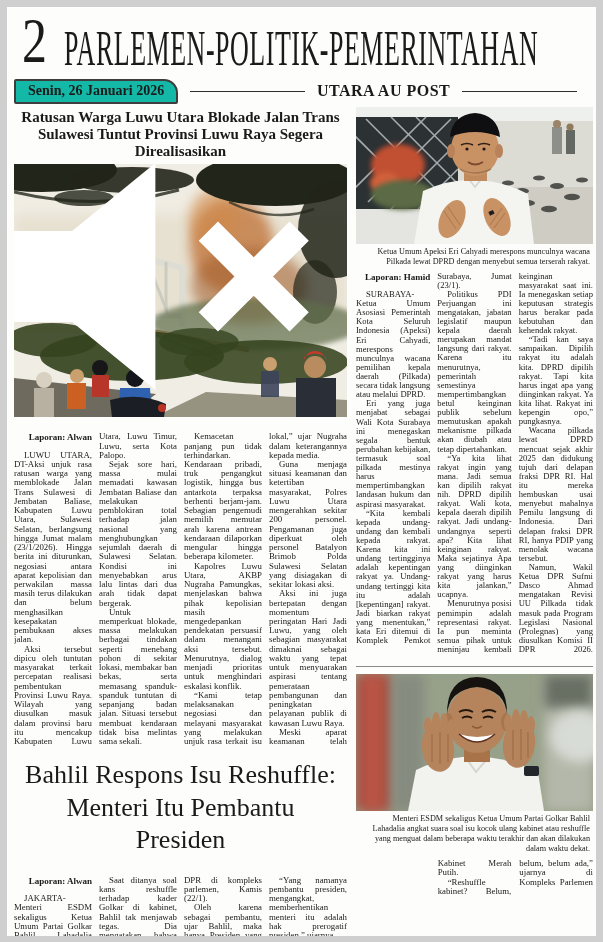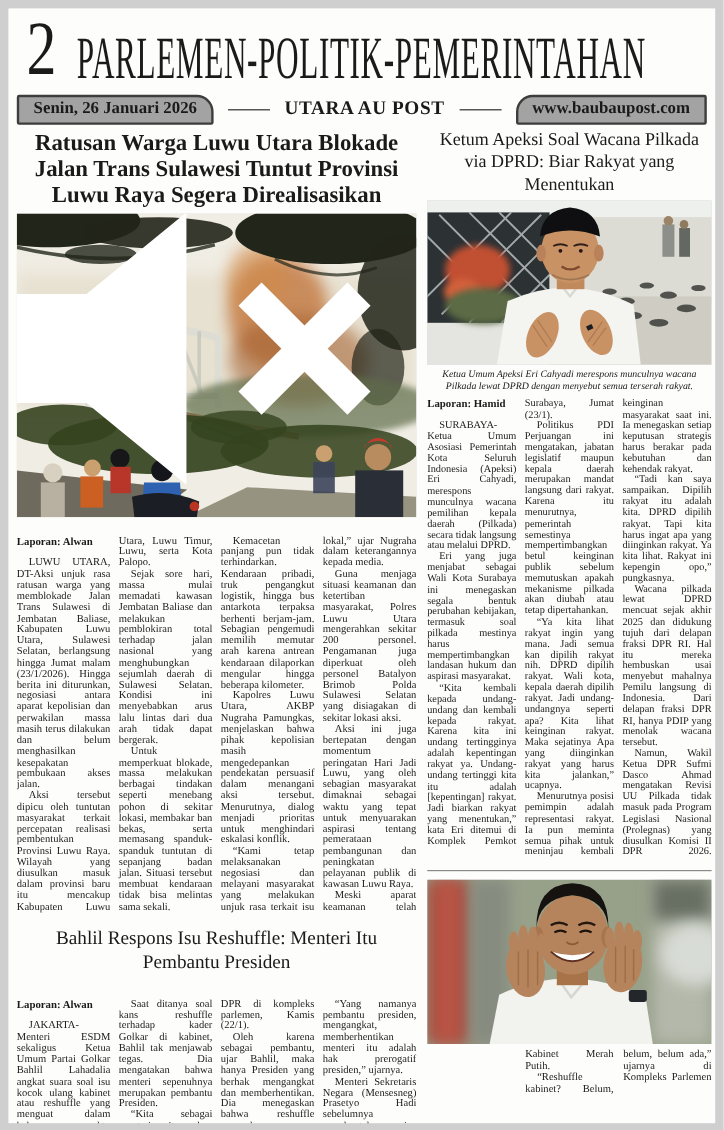--- a/index.html
+++ b/index.html
@@ -5,70 +5,69 @@
   * { box-sizing: border-box; margin: 0; padding: 0; }
   html,body { width:603px; height:942px; }
   body { background:#cfcfcf; font-family:"Liberation Serif","DejaVu Serif",serif; color:#1a1a1a; position:relative; }
   .page { position:absolute; left:7px; top:7px; width:589px; height:929px; background:#fdfdfc; overflow:hidden; padding:0 5px; }
 
   
   .hdr-top { display:flex; align-items:flex-end; padding:2px 4px 0 10px; height:64px; }
   .page-num { font-size:64px; line-height:.92; display:inline-block; transform:scaleX(.78); transform-origin:left bottom; }
   .section-title { font-size:50px; line-height:.9; white-space:nowrap; display:inline-block; transform:scaleX(.52); transform-origin:left bottom; margin-left:10px; letter-spacing:1px; }
   .hdr-band { display:flex; align-items:center; margin:7px 2px 0 2px; height:26px; }
-  .tab { border:2px solid #3d3d3d; font-weight:bold; font-size:14px; padding:2px 12px 3px; background:#a3a3a3; white-space:nowrap; }
+  .tab { border:2px solid #3d3d3d; font-weight:bold; font-size:14px; padding:2px 12px 3px; background:#14b8a6; white-space:nowrap; }
   .tab-date { border-radius:2px 14px 2px 2px; }
   .tab-site { border-radius:14px 2px 2px 2px; }
   .band-rule { flex:1; border-top:1.6px solid #2e2e2e; margin:0 12px; }
   .masthead { font-weight:bold; font-size:16px; letter-spacing:.5px; white-space:nowrap; }
 
   
   .main { display:flex; gap:9px; padding:3px 2px 0 2px; }
   .colL { width:333px; flex:none; }
   .colR { width:237px; flex:none; }
 
-  h2.head-bold { font-size:19px; line-height:1.14; text-align:center; font-weight:bold; margin:2px 2px 4px; }
+  h2.head-bold { font-size:15px; line-height:1.14; text-align:center; font-weight:bold; margin:2px 2px 4px; }
   h2.head-light { font-size:15px; line-height:1.22; text-align:center; font-weight:normal; margin:1px 0 4px; }
-  h2.head-light-big { font-size:16px; line-height:1.25; text-align:center; font-weight:normal; margin:7px 6px 19px; }
+  h2.head-light-big { font-size:26px; line-height:1.25; text-align:center; font-weight:normal; margin:7px 6px 19px; }
 
   .img-frame { position:relative; overflow:hidden; background:#ddd; }
   .img-a1 { width:333px; height:253px; }
   .img-a2 { width:237px; height:137px; }
   .img-a3 { width:237px; height:137px; }
   .img-frame svg { display:block; width:100%; height:100%; }
   .mute { position:absolute; right:10px; bottom:14px; width:22px; height:15px; }
 
   .body-cols { text-align:justify; margin-top:15px; overflow:hidden; }
   .body-cols p { text-indent:10px; }
   .a1-body { column-count:4; column-gap:7px; height:320px; font-size:8.8px; line-height:1.05; column-fill:auto; }
   .a2-body { column-count:3; column-gap:7px; height:387px; font-size:8.6px; line-height:1.06; column-fill:auto; margin-top:4px; }
   .a3-body { column-count:4; column-gap:7px; height:140px; font-size:8.8px; line-height:1.05; column-fill:auto; }
   .a3-cont { column-count:3; column-gap:8px; height:40px; font-size:8.8px; line-height:1.08; column-fill:auto; margin-top:4px; }
   .a3-cont p:first-child { text-indent:0;margin-top:44px; }
 
-  .byline { font-weight:bold; text-align:left; text-indent:0 !important; font-size:9px; margin:1px 0 8px; }
-
-  .caption { font-style:italic; font-size:8.2px; line-height:1.25; text-align:center; margin:3px 3px 2px; }
+  .byline { font-weight:bold; text-align:right; text-indent:0 !important; font-size:9px; margin:1px 0 8px; }
+
+  .caption { font-size:8.2px; line-height:1.25; text-align:right; margin:3px 3px 2px; }
   .divider { border-top:1.2px solid #8a8a8a; margin:7px 0 7px; }
 </style>
 </head>
 <body>
 
 <div class="page">
 
   <div class="hdr-top">
     <span class="page-num">2</span>
     <span class="section-title">PARLEMEN-POLITIK-PEMERINTAHAN</span>
   </div>
   <div class="hdr-band">
     <span class="tab tab-date">Senin, 26 Januari 2026</span>
     <span class="band-rule"></span>
     <span class="masthead">UTARA AU POST</span>
     <span class="band-rule"></span>
-    <span class="tab tab-site">www.baubaupost.com</span>
   </div>
 
   <div class="main">
 
     <div class="colL">
 
       <article>
         <h2 class="head-bold">Ratusan Warga Luwu Utara Blokade Jalan Trans Sulawesi Tuntut Provinsi Luwu Raya Segera Direalisasikan</h2>
 
         <div class="img-frame img-a1">
@@ -156,21 +155,20 @@
         <div class="body-cols a3-body">
           <p class="byline">Laporan: Alwan</p>
           <span><p>JAKARTA-Menteri ESDM sekaligus Ketua Umum Partai Golkar Bahlil Lahadalia angkat suara soal isu kocok ulang kabinet atau reshuffle yang menguat dalam beberapa waktu terakhir dan akan dilakukan dalam waktu dekat.</p><p>Saat ditanya soal kans reshuffle terhadap kader Golkar di kabinet, Bahlil tak menjawab tegas. Dia mengatakan bahwa menteri sepenuhnya merupakan pembantu Presiden.</p><p>“Kita sebagai menteri itu kan pembantu presiden,” kata Bahlil usai rapat dengan Komisi XII DPR di kompleks parlemen, Kamis (22/1).</p><p>Oleh karena sebagai pembantu, ujar Bahlil, maka hanya Presiden yang berhak mengangkat dan memberhentikan. Dia menegaskan bahwa reshuffle sepenuhnya merupakan hak prerogatif presiden.</p><p>“Yang namanya pembantu presiden, mengangkat, memberhentikan menteri itu adalah hak prerogatif presiden,” ujarnya.</p><p>Menteri Sekretaris Negara (Mensesneg) Prasetyo Hadi sebelumnya membantah isu reshuffle dalam waktu dekat.</p></span>
         </div>
       </article>
     </div>
 
     <div class="colR">
 
       <article>
-        <h2 class="head-light">Ketum Apeksi Soal Wacana Pilkada via DPRD: Biar Rakyat yang Menentukan</h2>
 
         <div class="img-frame img-a2">
           <svg viewBox="0 0 237 137" preserveAspectRatio="none">
             <rect width="237" height="137" fill="#e4e5e1"></rect>
             <rect width="237" height="14" fill="#eef0ee"></rect>
 
             <rect x="0" y="10" width="102" height="92" fill="#2c3134"></rect>
             <g stroke="#b9c0c2" stroke-width="1.6" opacity=".85">
               <path d="M-10,20 L70,100 M10,12 L95,97 M35,10 L102,77 M60,10 L102,52"></path>
               <path d="M70,10 L-10,90 M95,12 L12,95 M102,35 L35,102 M102,62 L62,102"></path>
@@ -269,20 +267,21 @@
               <ellipse cx="168" cy="46" rx="4" ry="10"></ellipse>
                 <ellipse cx="175" cy="51" rx="4" ry="9"></ellipse>
             </g>
             <g stroke="#96663e" stroke-width="1.2" fill="none" opacity=".75">
               <path d="M76,60 L76,88 M84,58 L84,90 M92,60 L92,88"></path>
               <path d="M157,56 L157,86 M165,55 L165,86 M172,58 L172,84"></path>
             </g>
             <rect x="168" y="92" width="15" height="10" rx="2" fill="#23262b"></rect>
           </svg>
         </div>
+        <p class="caption">Menteri ESDM sekaligus Ketua Umum Partai Golkar Bahlil Lahadalia angkat suara soal isu kocok ulang kabinet atau reshuffle yang menguat dalam beberapa waktu terakhir dan akan dilakukan dalam waktu dekat.</p>
         <div class="body-cols a3-cont">
           <span><p>Kabinet Merah Putih.</p><p>“Reshuffle kabinet? Belum, belum, belum ada,” ujarnya di Kompleks Parlemen Senayan, Jakarta, Senin (19/1).(*)</p></span>
         </div>
       </div>
 
     </div>
   </div>
 </div>
 
 </body></html>

